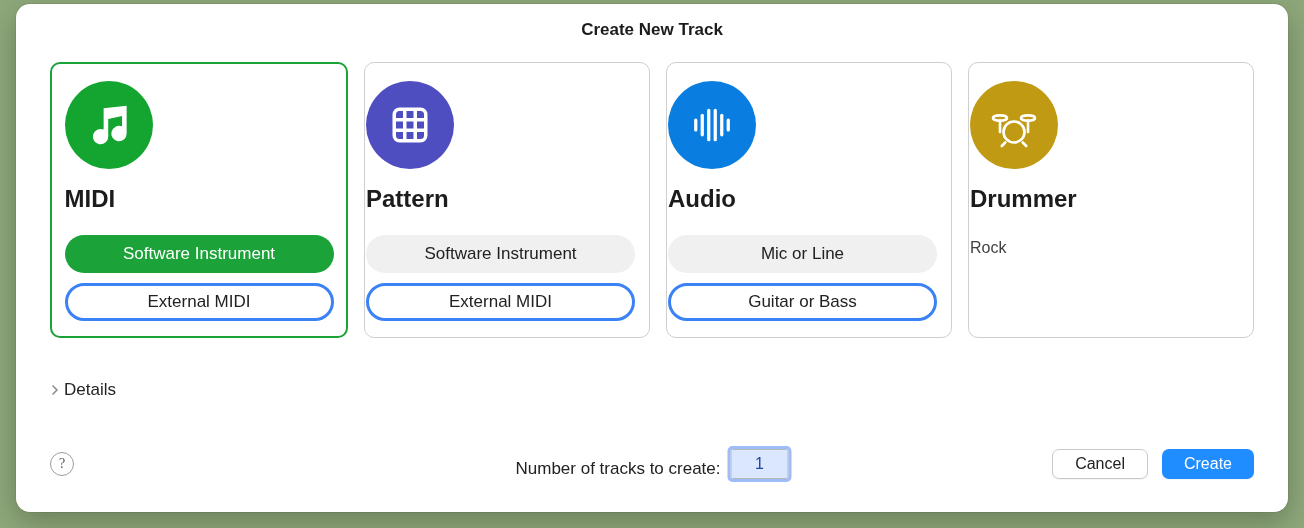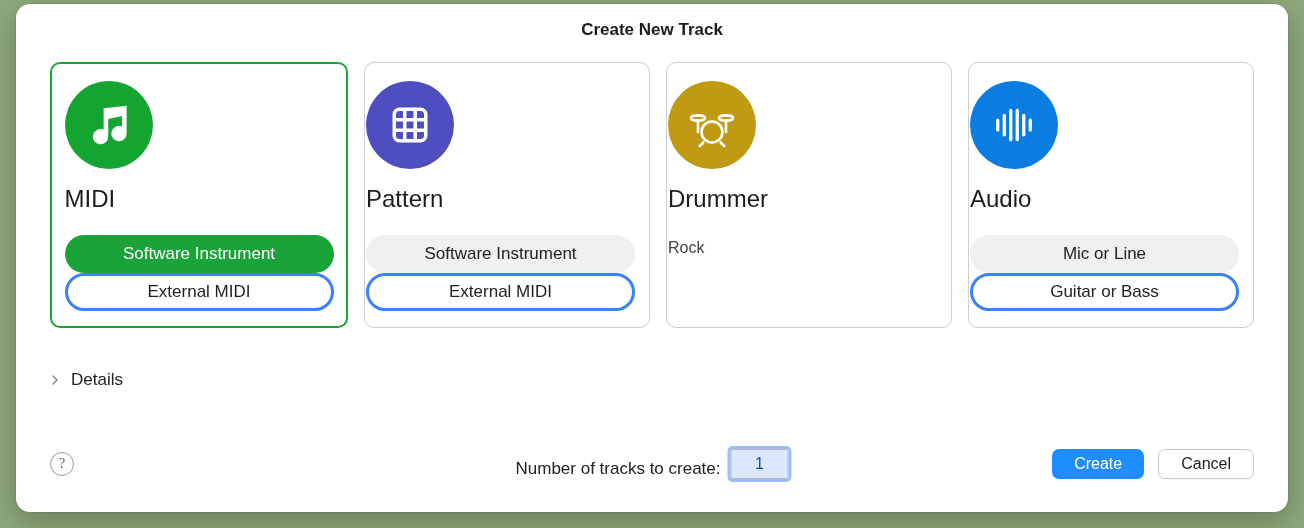--- a/index.html
+++ b/index.html
@@ -53,28 +53,28 @@
     width: 88px;
     height: 88px;
     border-radius: 50%;
     display: flex;
     align-items: center;
     justify-content: center;
     color: #fff;
   }
   .card-title {
     font-size: 24px;
-    font-weight: 400;
+    font-weight: 700;
     margin-top: 16px;
   }
   .options {
     margin-top: 22px;
     display: flex;
     flex-direction: column;
-    gap: 0;
+    gap: 10px;
   }
   .opt-btn {
     width: 100%;
     height: 38px;
     border-radius: 19px;
     border: 3px solid #3b82f6;
     background: #fff;
     font-size: 17px;
     font-weight: 500;
     color: #222;
@@ -90,21 +90,21 @@
     color: #fff;
   }
   .drummer-sub {
     margin-top: 26px;
     font-size: 16px;
     color: #424242;
   }
   .details-row {
     display: flex;
     align-items: center;
-    gap: 11px;
+    gap: 4px;
     padding: 36px 34px 0 34px;
     font-size: 17px;
     color: #242424;
     cursor: pointer;
     user-select: none;
   }
   .chevron {
     width: 10px;
     height: 10px;
     color: #8b8b8b;
@@ -209,69 +209,69 @@
         </svg>
       </div>
       <div class="card-title">Pattern</div>
       <div class="options">
         <button class="opt-btn secondary">Software Instrument</button>
         <button class="opt-btn">External MIDI</button>
       </div>
     </div>
 
     <div class="card">
+      <div class="icon-circle" style="background:#0a7ee0">
+        <svg viewBox="0 0 64 64" width="52" height="52" stroke="#fff" stroke-width="4" stroke-linecap="round">
+          <line x1="12" y1="26" x2="12" y2="38"></line>
+          <line x1="20" y1="20" x2="20" y2="44"></line>
+          <line x1="28" y1="14" x2="28" y2="50"></line>
+          <line x1="36" y1="14" x2="36" y2="50"></line>
+          <line x1="44" y1="20" x2="44" y2="44"></line>
+          <line x1="52" y1="26" x2="52" y2="38"></line>
+        </svg>
+      </div>
+      <div class="card-title">Audio</div>
+      <div class="options">
+        <button class="opt-btn secondary">Mic or Line</button>
+        <button class="opt-btn">Guitar or Bass</button>
+      </div>
+    </div>
+
+    <div class="card">
       <div class="icon-circle" style="background:#c09a12">
         <svg viewBox="0 0 64 64" width="56" height="56" fill="none" stroke="#fff" stroke-width="3" stroke-linecap="round">
           <ellipse cx="16" cy="24" rx="8" ry="3"></ellipse>
           <line x1="16" y1="27" x2="16" y2="40"></line>
           <ellipse cx="48" cy="24" rx="8" ry="3"></ellipse>
           <line x1="48" y1="27" x2="48" y2="40"></line>
           <circle cx="32" cy="40" r="12"></circle>
           <line x1="22" y1="52" x2="18" y2="56"></line>
           <line x1="42" y1="52" x2="46" y2="56"></line>
         </svg>
       </div>
       <div class="card-title">Drummer</div>
       <div class="drummer-sub">Rock</div>
     </div>
 
-    <div class="card">
-      <div class="icon-circle" style="background:#0a7ee0">
-        <svg viewBox="0 0 64 64" width="52" height="52" stroke="#fff" stroke-width="4" stroke-linecap="round">
-          <line x1="12" y1="26" x2="12" y2="38"></line>
-          <line x1="20" y1="20" x2="20" y2="44"></line>
-          <line x1="28" y1="14" x2="28" y2="50"></line>
-          <line x1="36" y1="14" x2="36" y2="50"></line>
-          <line x1="44" y1="20" x2="44" y2="44"></line>
-          <line x1="52" y1="26" x2="52" y2="38"></line>
-        </svg>
-      </div>
-      <div class="card-title">Audio</div>
-      <div class="options">
-        <button class="opt-btn secondary">Mic or Line</button>
-        <button class="opt-btn">Guitar or Bass</button>
-      </div>
-    </div>
-
   </div>
 
   <div class="details-row">
     <svg class="chevron" viewBox="0 0 10 10">
       <path d="M3 1 L7 5 L3 9" fill="none" stroke="currentColor" stroke-width="1.6" stroke-linecap="round" stroke-linejoin="round"></path>
     </svg>
     <span>Details</span>
   </div>
 
   <div class="bottom-bar">
     <div class="help-btn">?</div>
 
     <div class="center-group">
       <span class="tracks-label">Number of tracks to create:</span>
       <input class="track-input" value="1" style="">
     </div>
 
     <div class="right-buttons">
+      <button class="pill-btn">Cancel</button>
       <button class="pill-btn primary">Create</button>
-      <button class="pill-btn">Cancel</button>
     </div>
   </div>
 
 </div>
 
 </body></html>

